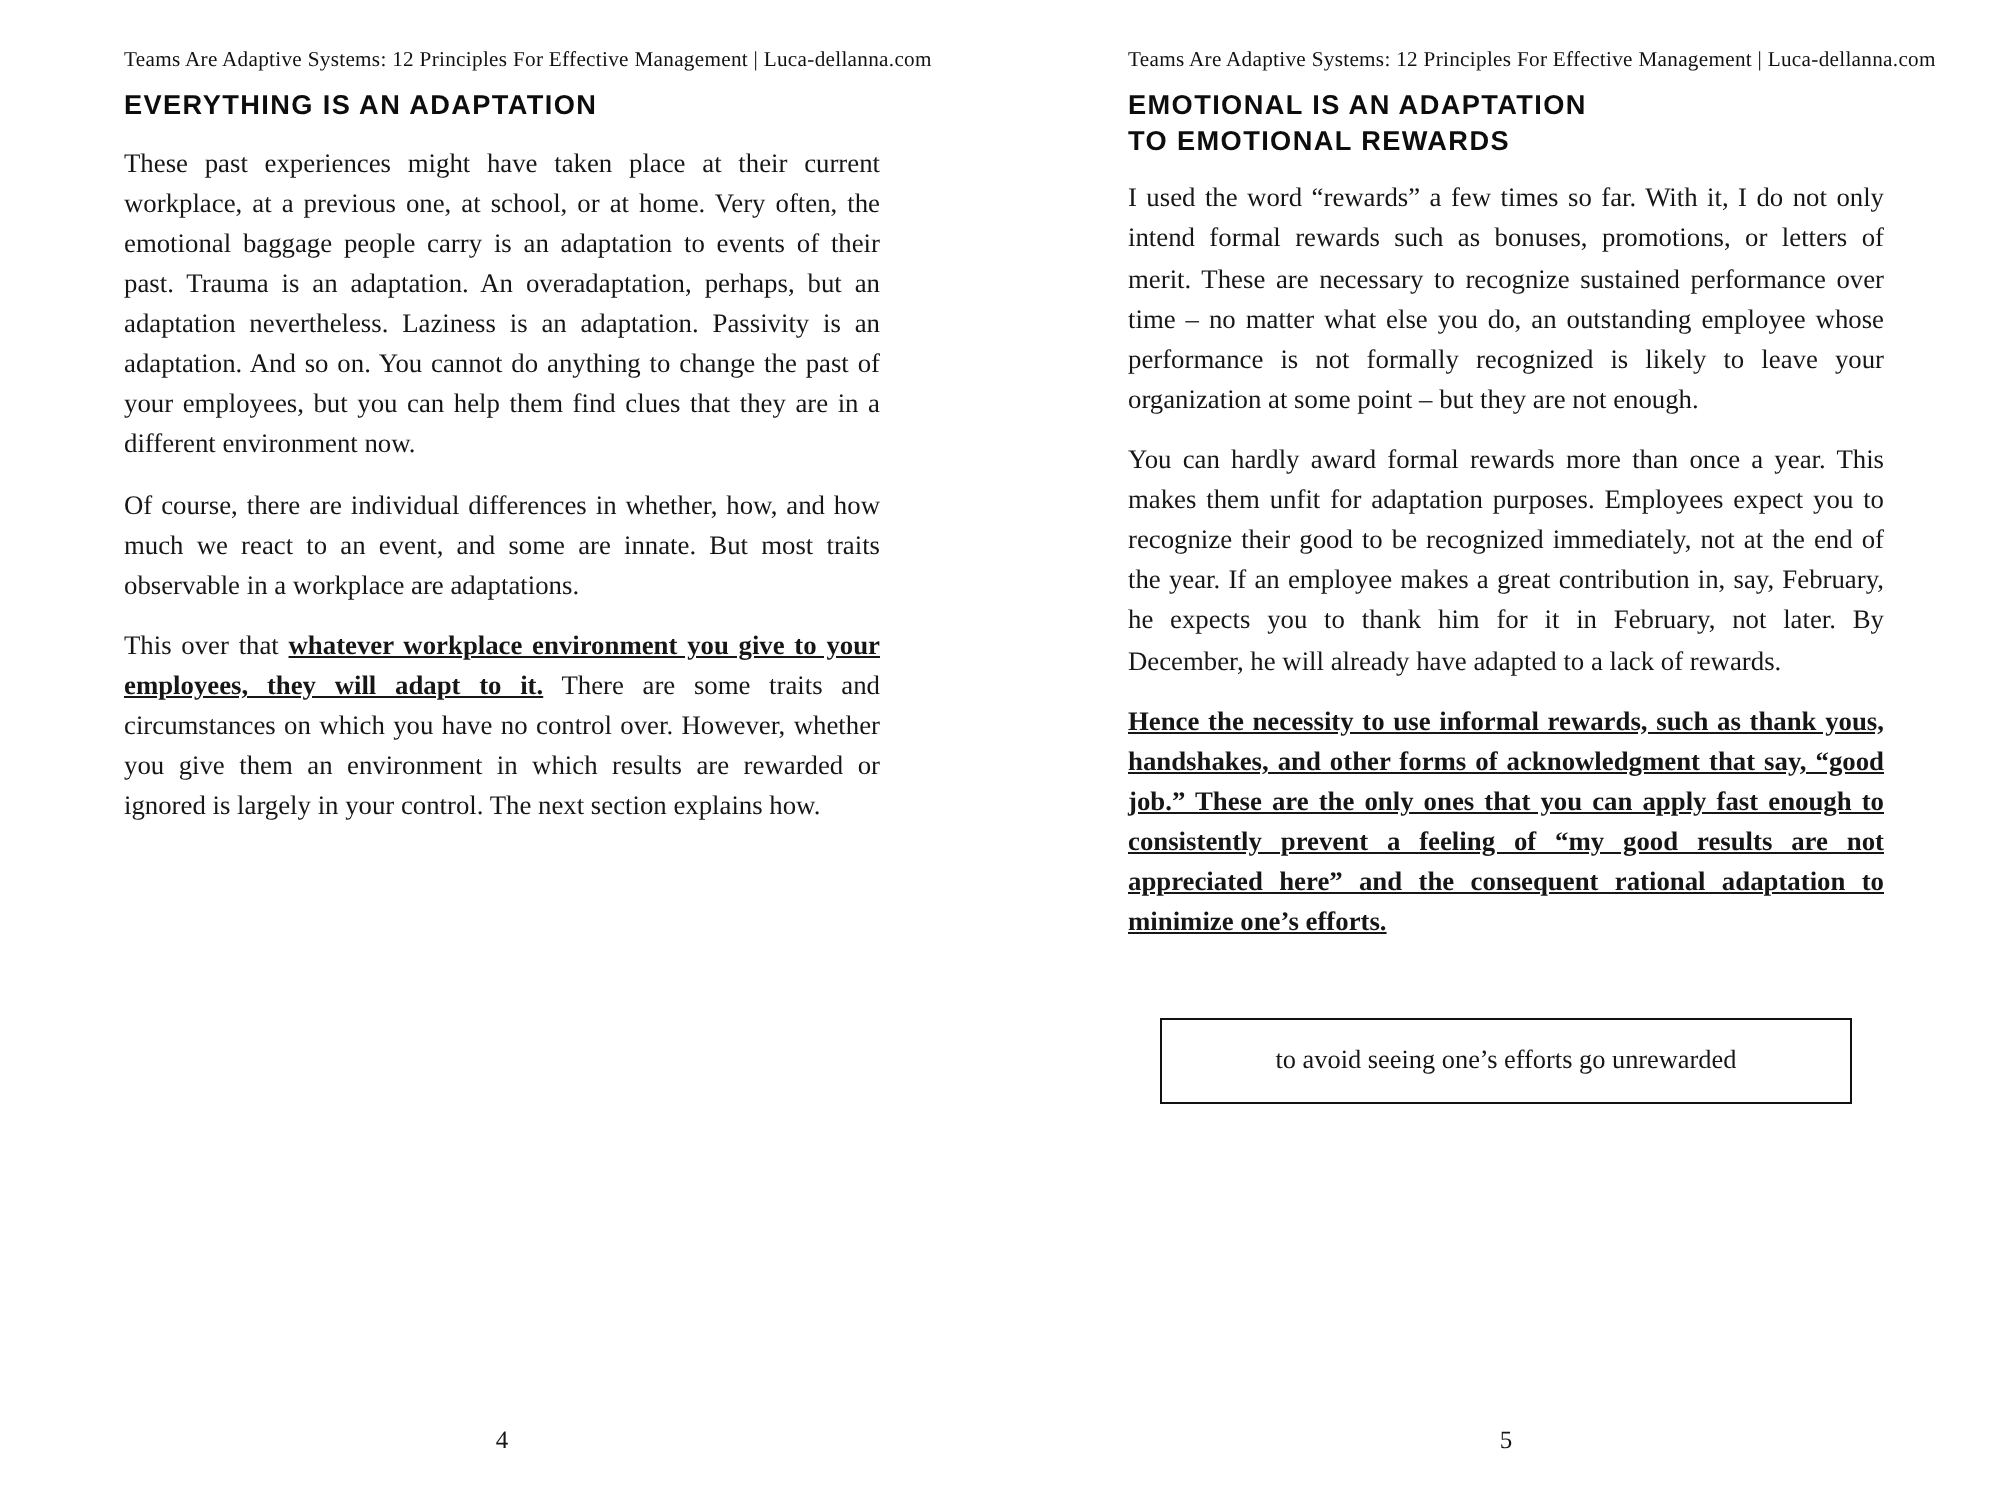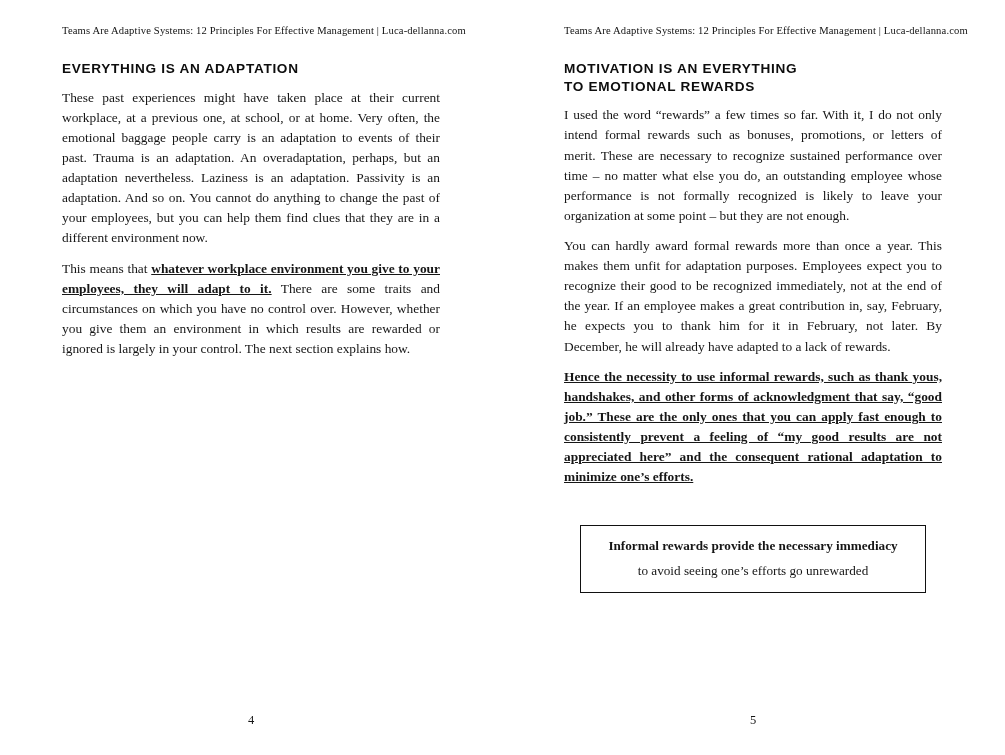--- a/index.html
+++ b/index.html
@@ -24,21 +24,21 @@
     position: relative;
     width: 502px;
     height: 755px;
     box-sizing: border-box;
     padding: 25px 62px 0 62px;
   }
   .running-header {
     font-size: 10.6px;
     letter-spacing: 0.15px;
     white-space: nowrap;
-    margin-bottom: 24px;
+    margin-bottom: 8px;
     color: #111111;
   }
   .heading {
     font-family: "Liberation Sans", sans-serif;
     font-weight: 700;
     font-size: 13.6px;
     letter-spacing: 0.7px;
     line-height: 1.3;
     margin: 0 0 10px 0;
     white-space: pre-line;
@@ -79,31 +79,31 @@
 </style>
 </head>
 <body>
 
 <div class="spread">
 
   <div class="page">
     <div class="running-header">Teams Are Adaptive Systems: 12 Principles For Effective Management | Luca-dellanna.com</div>
     <h1 class="heading">EVERYTHING IS AN ADAPTATION</h1>
     <p class="para"><span>These past experiences might have taken place at their current workplace, at a previous one, at school, or at home. Very often, the emotional baggage people carry is an adaptation to events of their past. Trauma is an adaptation. An overadaptation, perhaps, but an adaptation nevertheless. Laziness is an adaptation. Passivity is an adaptation. And so on. You cannot do anything to change the past of your employees, but you can help them find clues that they are in a different environment now.</span></p>
-    <p class="para"><span>This means that </span><span class="bold">whatever workplace environment you give to your employees, they will adapt to it.</span><span> There are some traits and circumstances on which you have no control over. However, whether you give them an environment in which results are rewarded or ignored is largely in your control. The next section explains how.</span></p>
+    <p class="para"><span>Of course, there are individual differences in whether, how, and how much we react to an event, and some are innate. But most traits observable in a workplace are adaptations.</span></p>
+    <p class="para"><span>This over that </span><span class="bold">whatever workplace environment you give to your employees, they will adapt to it.</span><span> There are some traits and circumstances on which you have no control over. However, whether you give them an environment in which results are rewarded or ignored is largely in your control. The next section explains how.</span></p>
     <div class="page-number">4</div>
   </div>
 
   <div class="page">
     <div class="running-header">Teams Are Adaptive Systems: 12 Principles For Effective Management | Luca-dellanna.com</div>
-    <h1 class="heading">MOTIVATION IS AN EVERYTHING
+    <h1 class="heading">EMOTIONAL IS AN ADAPTATION
 TO EMOTIONAL REWARDS</h1>
     <p class="para"><span>I used the word “rewards” a few times so far. With it, I do not only intend formal rewards such as bonuses, promotions, or letters of merit. These are necessary to recognize sustained performance over time – no matter what else you do, an outstanding employee whose performance is not formally recognized is likely to leave your organization at some point – but they are not enough.</span></p>
     <p class="para"><span>You can hardly award formal rewards more than once a year. This makes them unfit for adaptation purposes. Employees expect you to recognize their good to be recognized immediately, not at the end of the year. If an employee makes a great contribution in, say, February, he expects you to thank him for it in February, not later. By December, he will already have adapted to a lack of rewards.</span></p>
     <p class="para"><span class="bold">Hence the necessity to use informal rewards, such as thank yous, handshakes, and other forms of acknowledgment that say, “good job.” These are the only ones that you can apply fast enough to consistently prevent a feeling of “my good results are not appreciated here” and the consequent rational adaptation to minimize one’s efforts.</span></p>
     <div class="callout">
-      <div class="callout-line1">Informal rewards provide the necessary immediacy</div>
       <div class="callout-line2">to avoid seeing one’s efforts go unrewarded</div>
     </div>
     <div class="page-number">5</div>
   </div>
 
 </div>
 
 </body></html>

